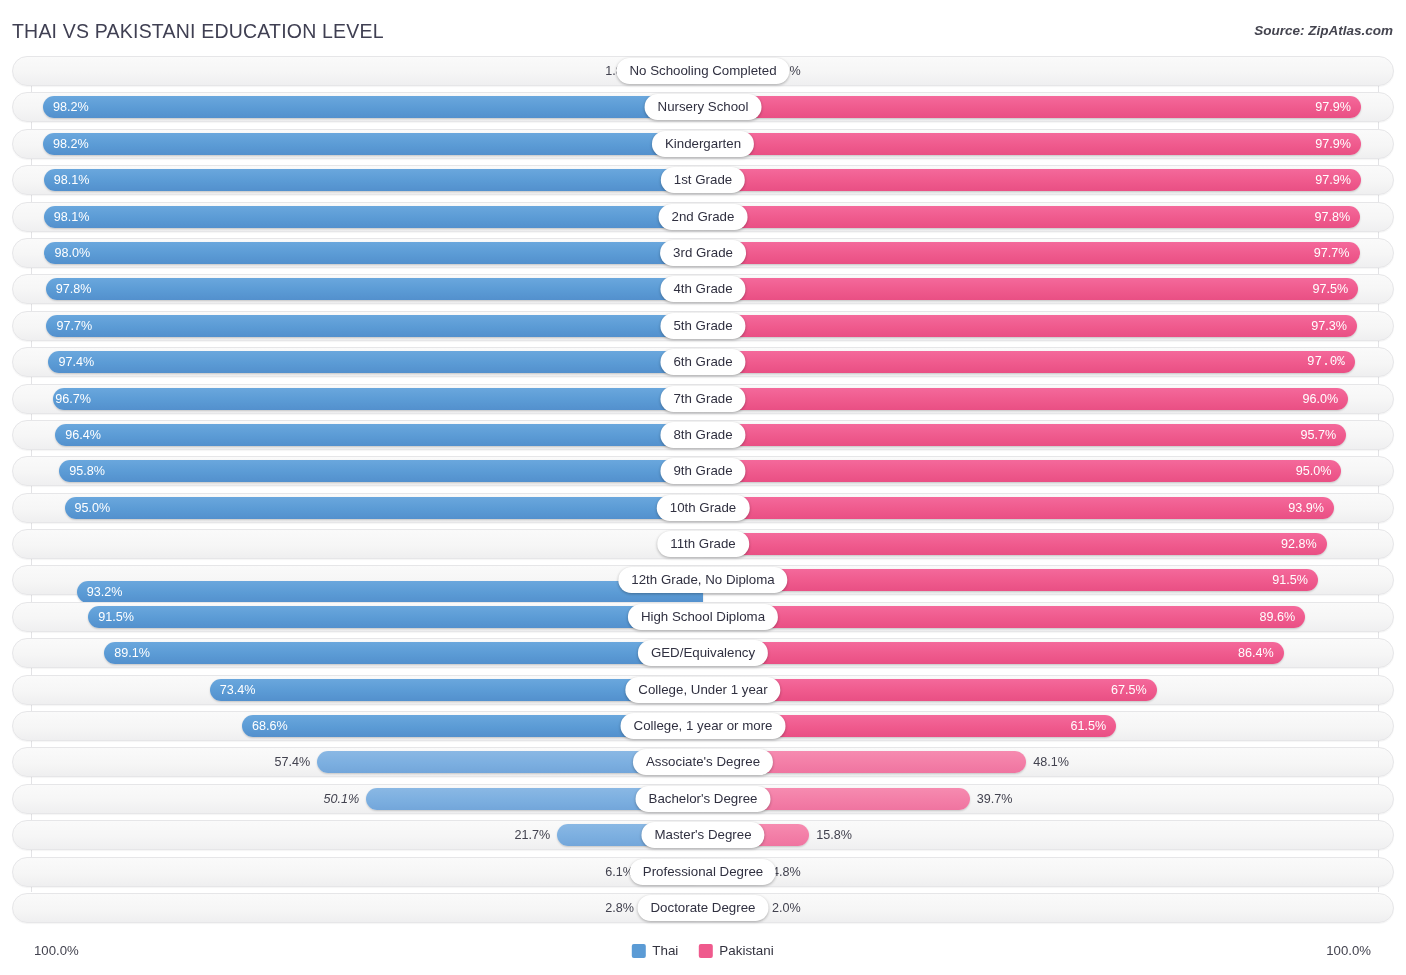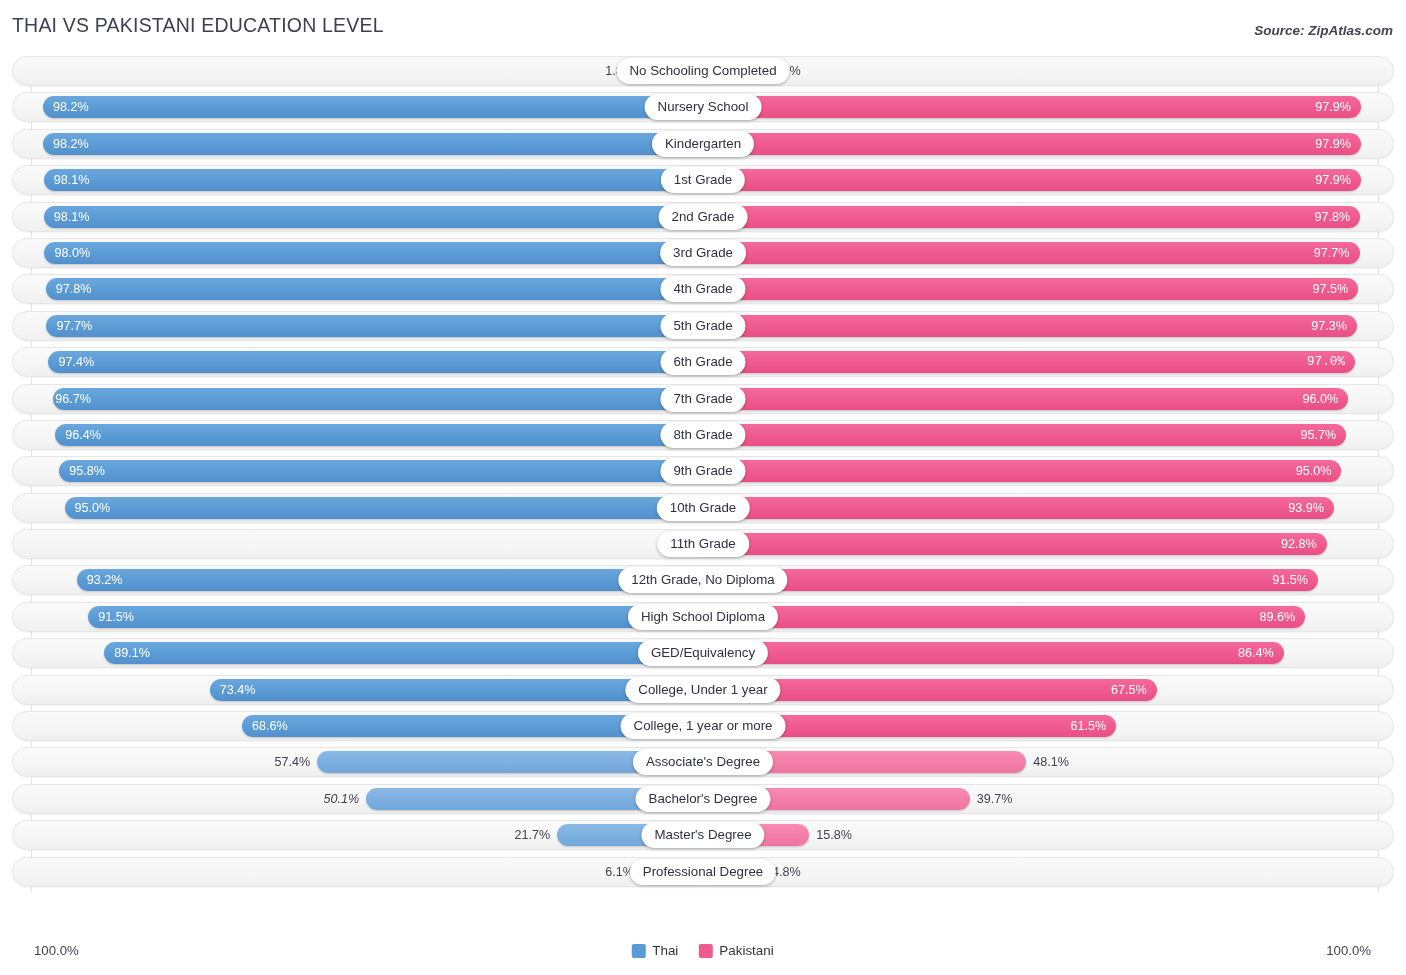--- a/index.html
+++ b/index.html
@@ -17,21 +17,21 @@
   }
 
   
   .header {
     position: relative;
     height: 56px;
   }
   .chart-title {
     position: absolute;
     left: 12px;
-    top: 14px;
+    top: 20px;
     font-size: 19.5px;
     letter-spacing: 0.2px;
     color: #3f3f52;
     font-weight: 400;
     white-space: nowrap;
     text-align: right;
   }
   .source {
     position: absolute;
     right: 13px;
@@ -381,21 +381,21 @@
       <div class="row">
         <div class="track"></div>
         <div class="half right" style="width: 623.616px;">
           <div class="bar" style="width: 623.616px;"></div>
           <div class="val inside">92.8%</div>
         </div>
         <div class="center-label">11th Grade</div>
       </div>
       <div class="row">
         <div class="track"></div>
-        <div class="half left" style="width: 626.304px;">
+        <div class="half left" style="width: 626.304px; margin-top: 12px;">
           <div class="bar" style="width: 626.304px;"></div>
           <div class="val inside">93.2%</div>
         </div>
         <div class="half right" style="width: 614.88px;">
           <div class="bar" style="width: 614.88px;"></div>
           <div class="val inside">91.5%</div>
         </div>
         <div class="center-label">12th Grade, No Diploma</div>
       </div>
       <div class="row">
@@ -486,20 +486,32 @@
         <div class="track"></div>
         <div class="half left" style="width: 62px;">
           <div class="bar" style="width: 62px;"></div>
           <div class="val outside">6.1%</div>
         </div>
         <div class="half right" style="width: 62px;">
           <div class="bar" style="width: 62px;"></div>
           <div class="val outside">4.8%</div>
         </div>
         <div class="center-label">Professional Degree</div>
+      </div>
+      <div class="row short">
+        <div class="track"></div>
+        <div class="half left" style="width: 62px;">
+          <div class="bar" style="width: 62px;"></div>
+          <div class="val outside">2.8%</div>
+        </div>
+        <div class="half right" style="width: 62px;">
+          <div class="bar" style="width: 62px;"></div>
+          <div class="val outside">2.0%</div>
+        </div>
+        <div class="center-label">Doctorate Degree</div>
       </div>
     </div>
 </div>
 
 <div class="footer">
   <div class="axis-left">100.0%</div>
   <div class="legend" id="legend">
       <div class="legend-item">
         <span class="swatch thai" style="background: rgb(91, 155, 213);"></span>
         <span>Thai</span>

